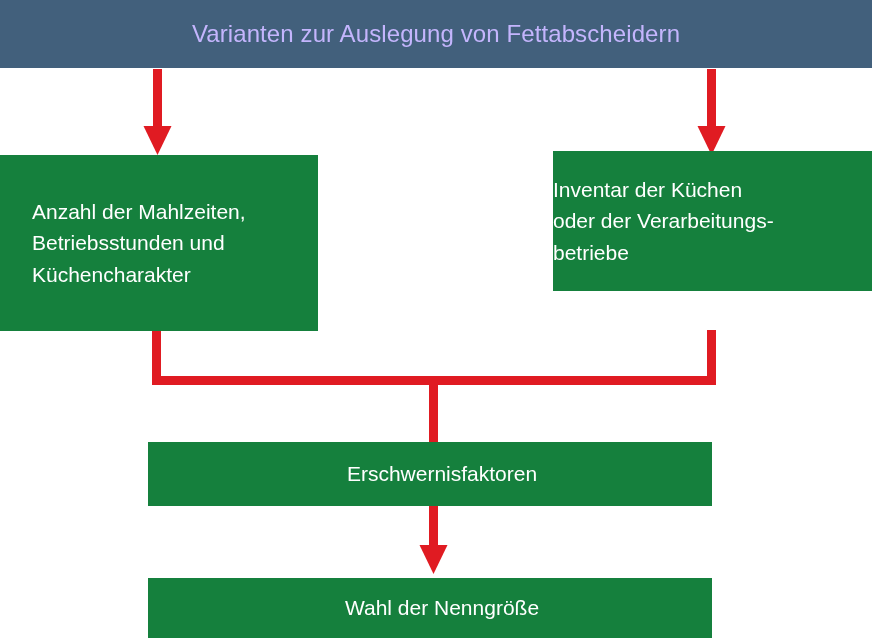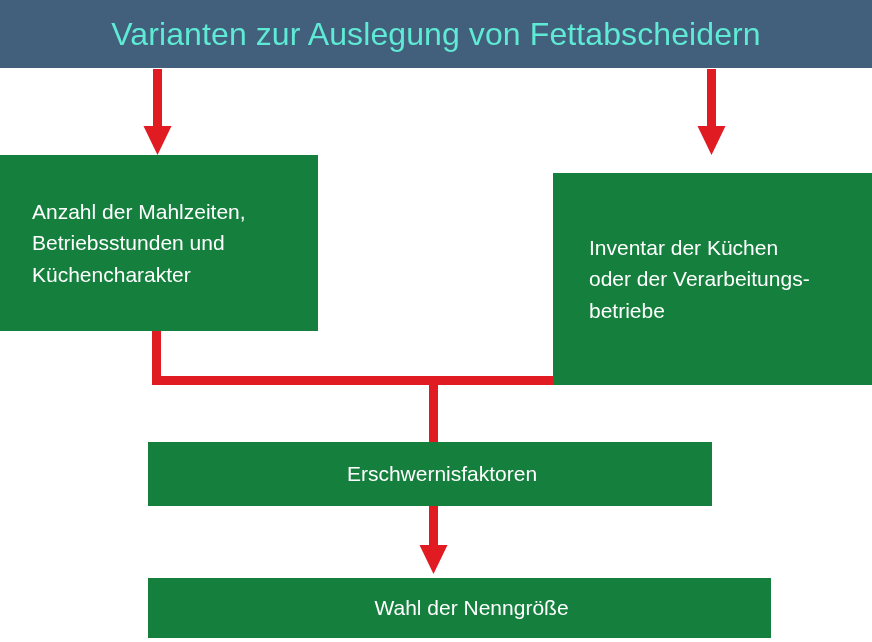--- a/index.html
+++ b/index.html
@@ -25,22 +25,22 @@
     top: 0;
     width: 872px;
     height: 68px;
     background: #42607C;
     display: flex;
     align-items: center;
     justify-content: center;
     box-sizing: border-box;
   }
   .header-title {
-    color: #5eead4;
-    font-size: 32px;
+    color: #c4b5fd;
+    font-size: 24px;
     font-weight: 400;
     letter-spacing: 0.1px;
     line-height: 1;
     white-space: nowrap;
   }
 
   
   .node-box {
     position: absolute;
     background: #15803d;
@@ -60,38 +60,37 @@
   .box-left {
     left: 0px;
     top: 155px;
     width: 318px;
     height: 176px;
     padding-left: 32px;
     padding-right: 14px;
   }
   .box-right {
     left: 553px;
-    top: 173px;
+    top: 151px;
     width: 319px;
-    height: 212px;
-    padding-left: 36px;
+    height: 140px;
     padding-right: 14px;
   }
   .box-middle {
     left: 148px;
     top: 442px;
     width: 564px;
     height: 64px;
     justify-content: center;
     padding: 0 12px;
   }
   .box-bottom {
     left: 148px;
     top: 578px;
-    width: 623px;
+    width: 564px;
     height: 60px;
     justify-content: center;
     padding: 0 12px;
   }
   .box-middle .node-label,
   .box-bottom .node-label {
     text-align: center;
     margin-left: 24px;
   }
 

